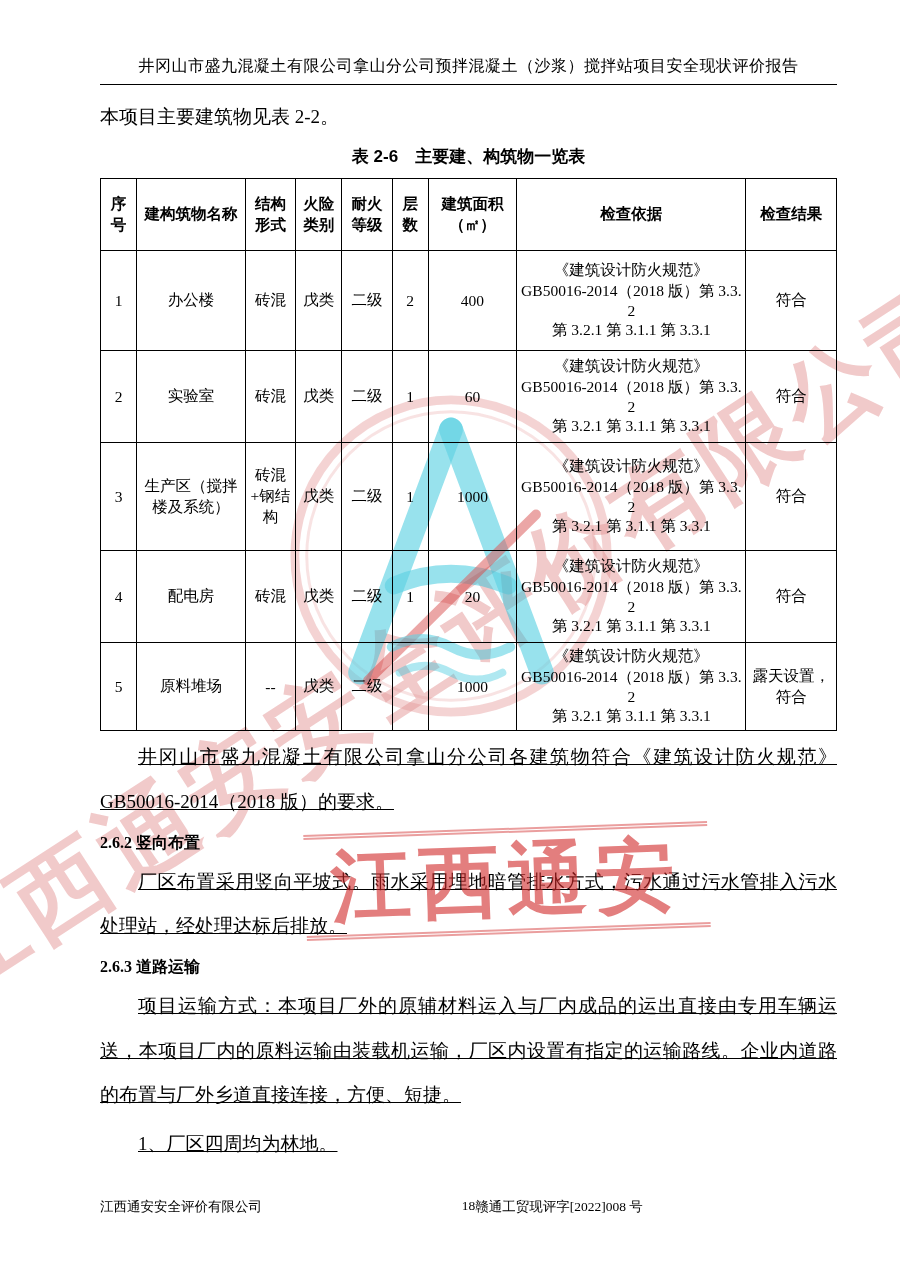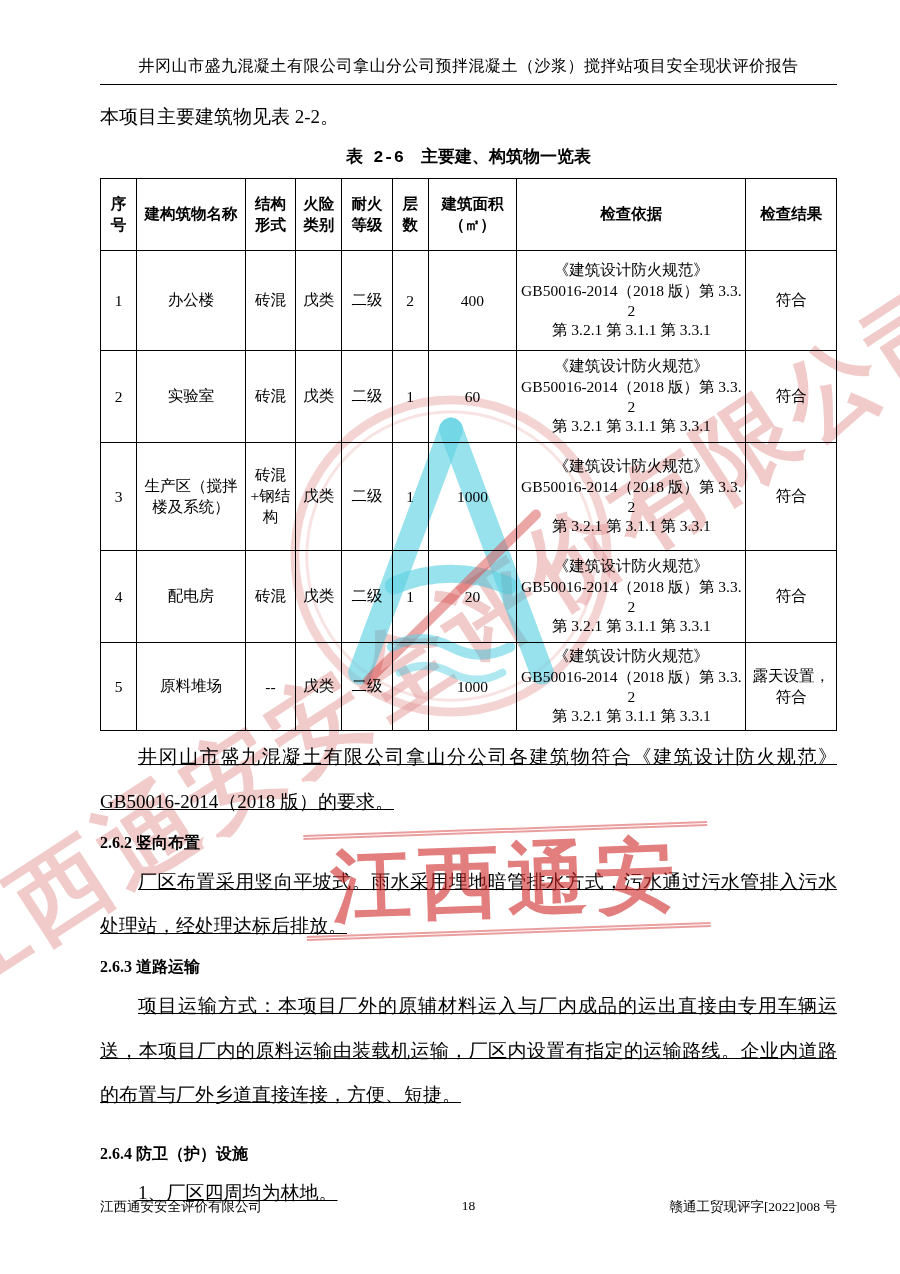--- a/index.html
+++ b/index.html
@@ -70,21 +70,21 @@
   }
   .intro{
     font-size:19px;
     line-height:1.7;
     margin:10px 0 12px 0;
   }
   .table-title{
     text-align:center;
     font-weight:bold;
     font-size:17px;
-    font-family:Liberation Mono, monospace;
+    font-family:Liberation Sans, sans-serif;
     margin:8px 0 10px 0;
     white-space:pre-line;
   }
   table.buildings{
     width:100%;
     border-collapse:collapse;
     table-layout:fixed;
     font-size:15.5px;
     text-align:center;
   }
@@ -129,21 +129,21 @@
   .sec-h.gap{margin-top:26px;}
   .footer{
     position:absolute;
     z-index:1;
     left:100px;right:63px;bottom:58px;
     display:flex;
     font-size:13.5px;
   }
   .footer .f-left{flex:1;text-align:left;}
   .footer .f-center{flex:0 0 auto;text-align:center;}
-  .footer .f-right{flex:1;text-align:right;}
+  .footer .f-right{flex:1;}
 </style>
 </head>
 <body>
 
 <div class="page">
 
   <div class="wm-behind">
     <div class="wm-diagonal">江西通安安全评价有限公司</div>
     <svg class="wm-logo" viewBox="0 0 340 340">
       <circle cx="170" cy="170" r="158" fill="none" stroke="rgba(228,150,150,0.55)" stroke-width="9"></circle>
@@ -265,21 +265,20 @@
       </table>
 
     <div class="para">井冈山市盛九混凝土有限公司拿山分公司各建筑物符合《建筑设计防火规范》GB50016-2014（2018 版）的要求。</div>
 
     <div class="sec-h">2.6.2 竖向布置</div>
     <div class="para">厂区布置采用竖向平坡式。雨水采用埋地暗管排水方式，污水通过污水管排入污水处理站，经处理达标后排放。</div>
 
     <div class="sec-h">2.6.3 道路运输</div>
     <div class="para">项目运输方式：本项目厂外的原辅材料运入与厂内成品的运出直接由专用车辆运送，本项目厂内的原料运输由装载机运输，厂区内设置有指定的运输路线。企业内道路的布置与厂外乡道直接连接，方便、短捷。</div>
 
-    <div class="sec-h gap">2.6.4 防卫（护）设施</div>
     <div class="para">1、厂区四周均为林地。</div>
 
   </div>
 
   <div class="wm-above">
     <div class="wm-stamp">江西通安</div>
   </div>
 
   <div class="footer">
     <span class="f-left">江西通安安全评价有限公司</span>

